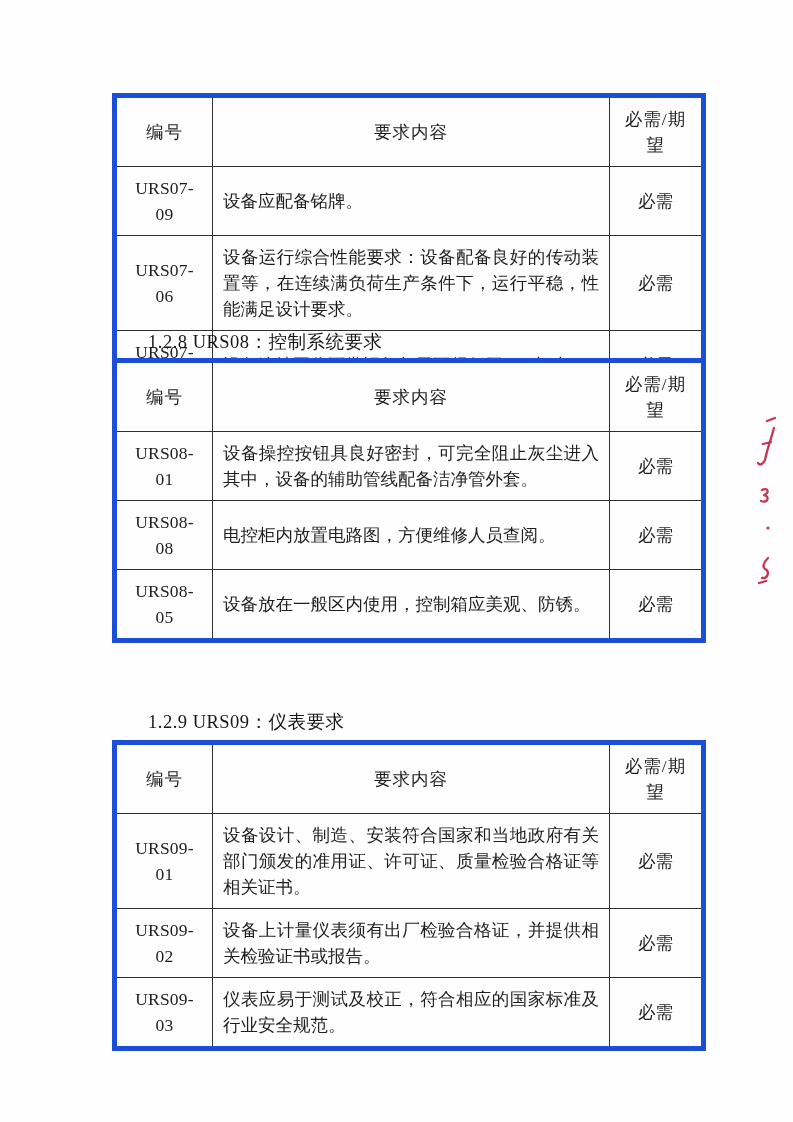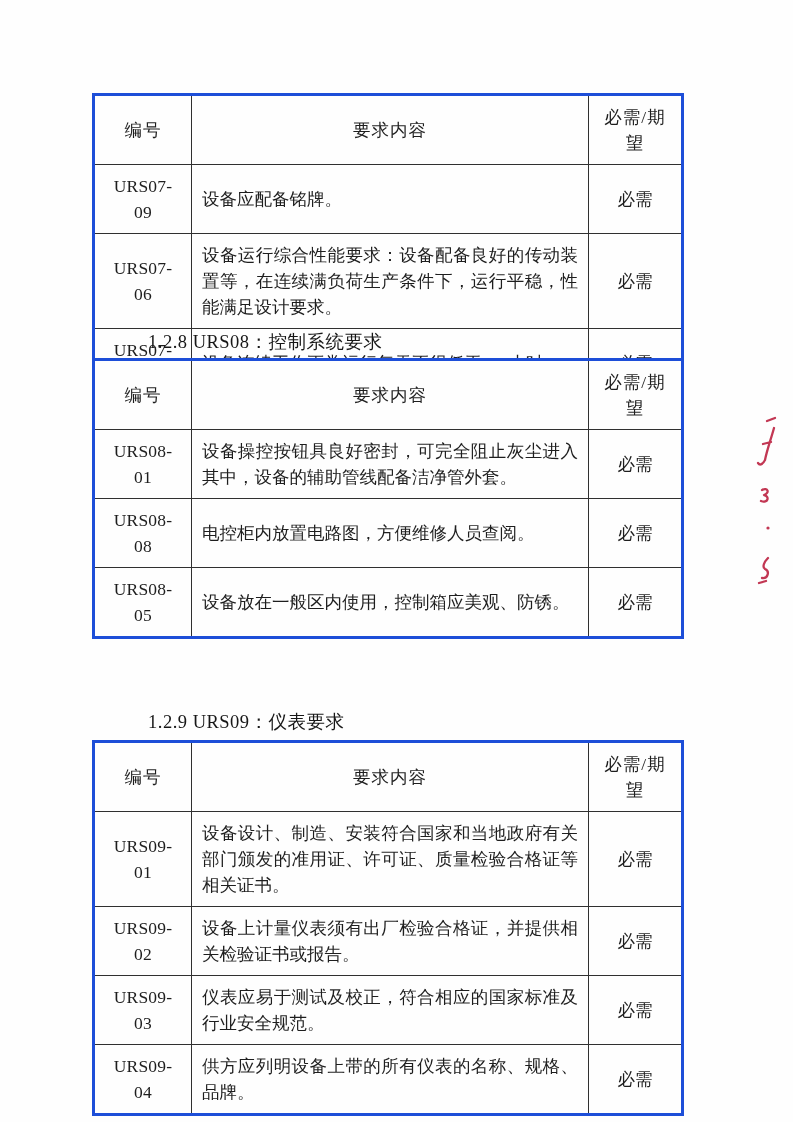--- a/index.html
+++ b/index.html
@@ -10,25 +10,25 @@
     color: #1e1e1e;
     overflow: hidden;
     position: relative;
   }
   .page {
     position: absolute; inset: 0;
     background: #fefefe;
   }
   .urs-table {
     position: absolute;
-    left: 92px;
+    left: 112px;
     width: 589px;
     border-collapse: collapse;
     table-layout: fixed;
-    border: 3px solid #1d4ed8;
+    border: 5px solid #1d4ed8;
     background: #fefefe;
   }
   .urs-table th, .urs-table td {
     border: 1.4px solid #303030;
     font-size: 17.5px;
     line-height: 26px;
     padding: 8px 10px;
     font-weight: normal;
     vertical-align: middle;
   }
@@ -148,25 +148,20 @@
     <tr>
       <td class="cell-id">URS09-02</td>
       <td class="cell-body">设备上计量仪表须有出厂检验合格证，并提供相关检验证书或报告。</td>
       <td class="cell-status">必需</td>
     </tr>
     <tr>
       <td class="cell-id">URS09-03</td>
       <td class="cell-body">仪表应易于测试及校正，符合相应的国家标准及行业安全规范。</td>
       <td class="cell-status">必需</td>
     </tr>
-    <tr>
-      <td class="cell-id">URS09-04</td>
-      <td class="cell-body">供方应列明设备上带的所有仪表的名称、规格、品牌。</td>
-      <td class="cell-status">必需</td>
-    </tr>
   </tbody>
     </table>
 
   <svg class="red-marks" viewBox="0 0 32 172">
     <g stroke="#c23753" stroke-width="2.3" fill="none" stroke-linecap="round" stroke-linejoin="round">
       <path d="M15,5 L23,2"></path>
       <path d="M22,12 C19,23 15,34 13,44 M13,44 C11,48 8,50 6,47 M11,28 L19,26"></path>
       <path d="M10,74 C16,71 18,77 12,79 C18,80 16,88 9,85"></path>
       <circle cx="16" cy="112" r="1.6" fill="#c23753" stroke="none"></circle>
       <path d="M16,142 C12,146 10,151 13,153 C18,155 16,163 10,162 M7,167 L14,165"></path>

